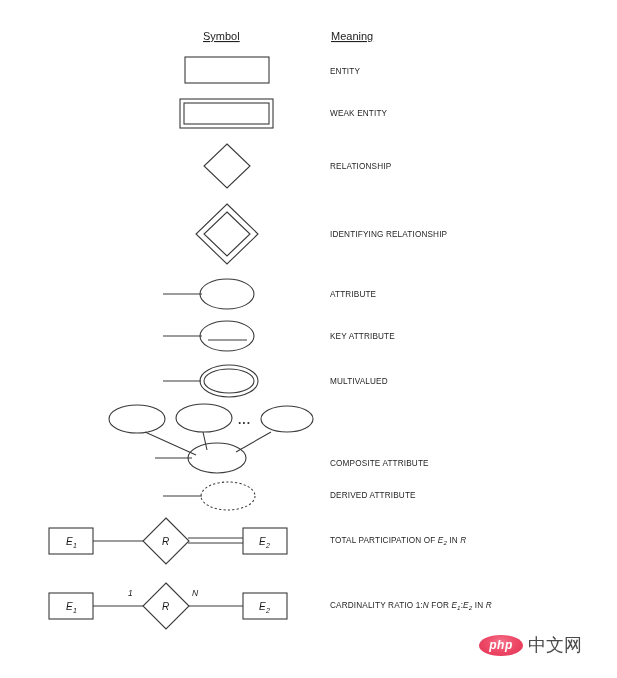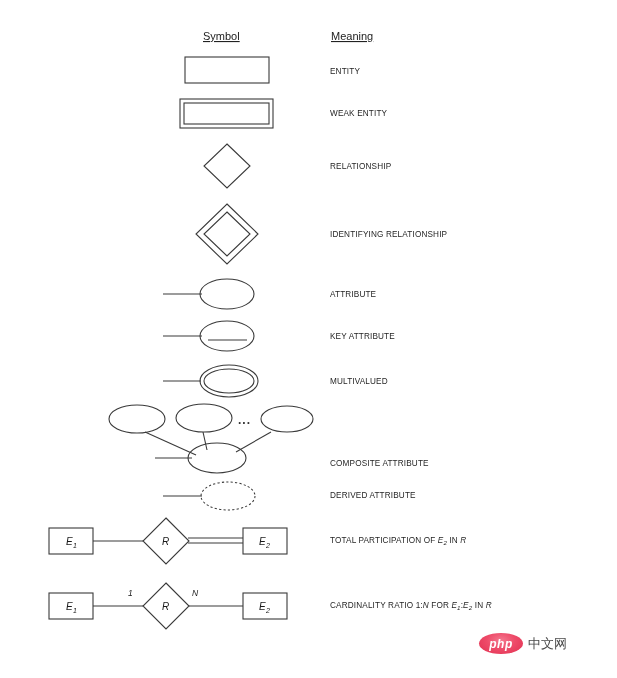--- a/index.html
+++ b/index.html
@@ -87,21 +87,21 @@
     justify-content: center;
   }
   .wm-badge span {
     color: #ffffff;
     font-size: 12px;
     font-weight: bold;
     font-style: italic;
     letter-spacing: 0.5px;
   }
   .wm-text {
-    font-size: 13px;
+    font-size: 18px;
     color: #4a4a4a;
     font-family: "DejaVu Sans", sans-serif;
   }
 </style>
 </head>
 <body>
 
 <svg id="diagram" viewBox="0 0 617 678">
 
   <text class="col-head" x="203" y="40">Symbol</text>

